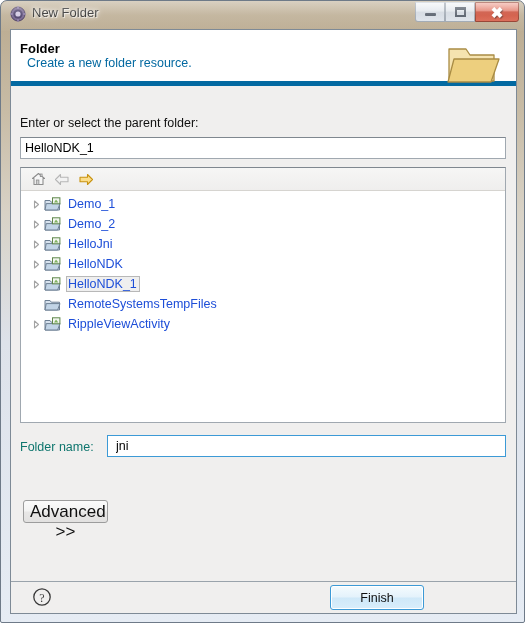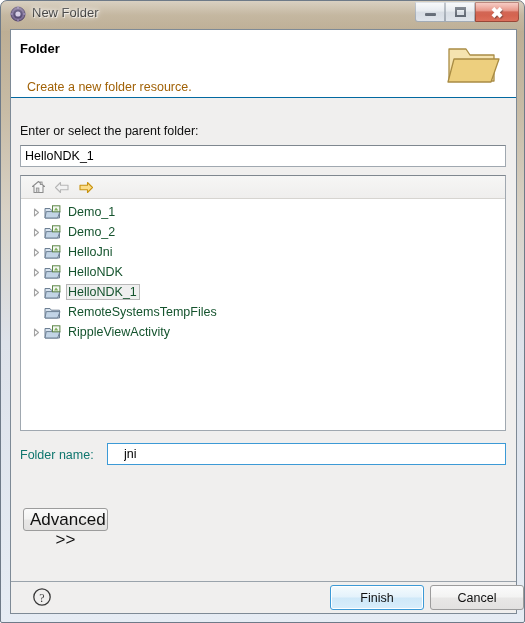--- a/index.html
+++ b/index.html
@@ -110,52 +110,51 @@
     box-sizing: border-box;
     background: #f0efee;
     border: 1px solid #7e8a96;
   }
 
   
   #header {
     position: absolute;
     left: 0; top: 0;
     width: 505px;
-    height: 68px;
+    height: 56px;
     background: #ffffff;
-    border-bottom: 1px solid #0369a1;
+    border-bottom: 5px solid #0369a1;
     box-sizing: border-box;
   }
   #header-title {
     position: absolute;
     left: 9px; top: 11px;
     font-size: 13px;
     font-weight: bold;
     color: #000000;
   }
   #header-desc {
     position: absolute;
-    left: 16px; top: 50px;
-    font-size: 12.5px;
-    color: #a16207;
+    left: 16px; top: 26px;
+    font-size: 12.5px;
+    color: #0369a1;
   }
   #header-icon {
     position: absolute;
     right: 14px; top: 11px;
     width: 56px; height: 46px;
   }
 
   
   #body-area {
     position: absolute;
     left: 0; top: 69px;
     width: 401px;
     height: 445px;
     background: #f0efee;
-    margin-top: 8px;
   }
   #parent-label {
     position: absolute;
     left: 9px; top: 17px;
     font-size: 12.5px;
     color: #101010;
   }
   #parent-input {
     position: absolute;
     left: 9px; top: 38px;
@@ -221,21 +220,21 @@
   }
   .node-icon {
     width: 18px; height: 16px;
     margin-right: 4px;
     flex: none;
     display: flex;
     align-items: center;
   }
   .node-label {
     font-size: 12.5px;
-    color: #14532d;
+    color: #1d4ed8;
     padding: 1px 3px 1px 2px;
   }
   .tree-row.selected .node-label {
     background: #efefef;
     border: 1px solid #b8b8b8;
     padding: 0px 2px 0px 1px;
   }
 
   
   #fname-label {
@@ -249,21 +248,21 @@
     position: absolute;
     left: 96px; top: 336px;
     width: 399px;
     height: 22px;
     box-sizing: border-box;
     background: #ffffff;
     border: 1px solid #3c9ad6;
     font-family: "Liberation Sans", sans-serif;
     font-size: 12.5px;
     color: #000;
-    padding: 0 16px;
+    padding: 0 8px;
     outline: none;
   }
 
   
   #advanced-btn {
     position: absolute;
     left: 12px; top: 401px;
     width: 85px; height: 23px;
     box-sizing: border-box;
     background: linear-gradient(180deg, #fbfbfb 0%, #f3f3f2 48%, #e8e7e6 52%, #e2e1e0 100%);
@@ -520,17 +519,16 @@
     <div id="btn-separator"></div>
 
     <div id="button-bar">
       <span id="help-icon">
         <svg width="20" height="20" viewBox="0 0 20 20">
           <circle cx="10" cy="10" r="8.2" fill="none" stroke="#3a3a3a" stroke-width="1.3"></circle>
           <text x="10" y="14.6" font-family="Liberation Serif, serif" font-size="12" fill="#3a3a3a" text-anchor="middle">?</text>
         </svg>
       </span>
       <button class="dlg-btn" id="finish-btn">Finish</button>
-      <button class="dlg-btn" id="cancel-btn">Cancel</button>
     </div>
 
   </div>
 </div>
 
 </body></html>

